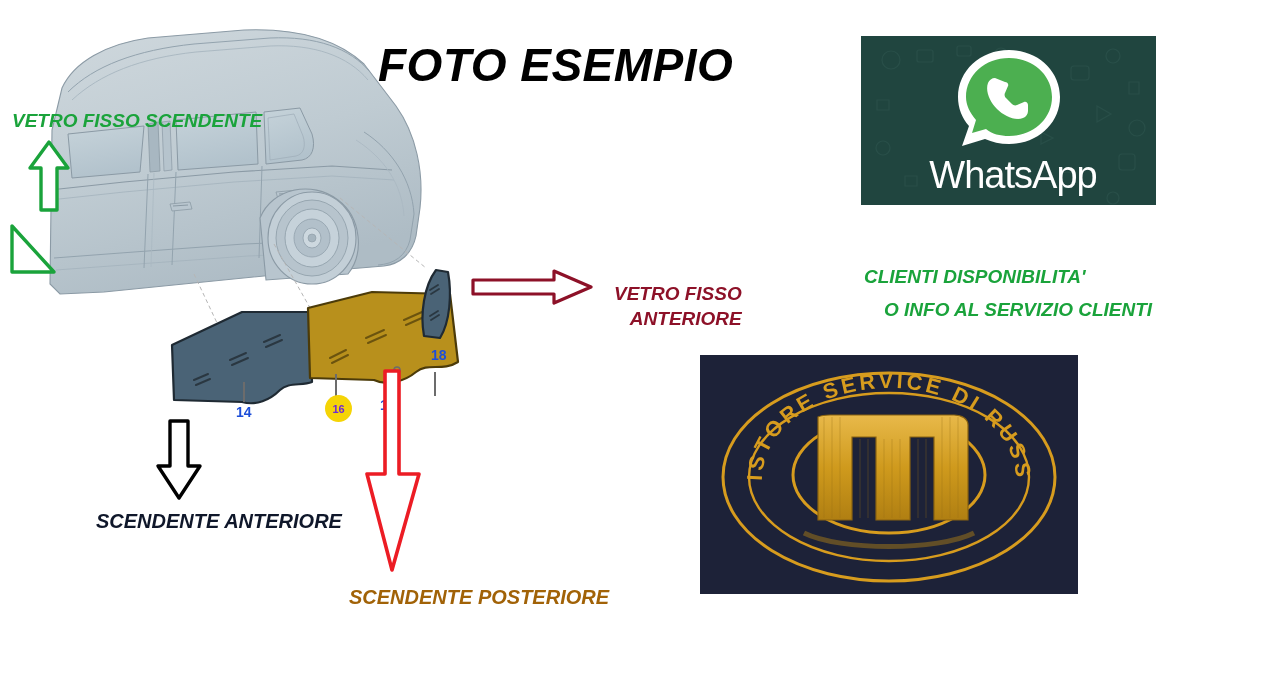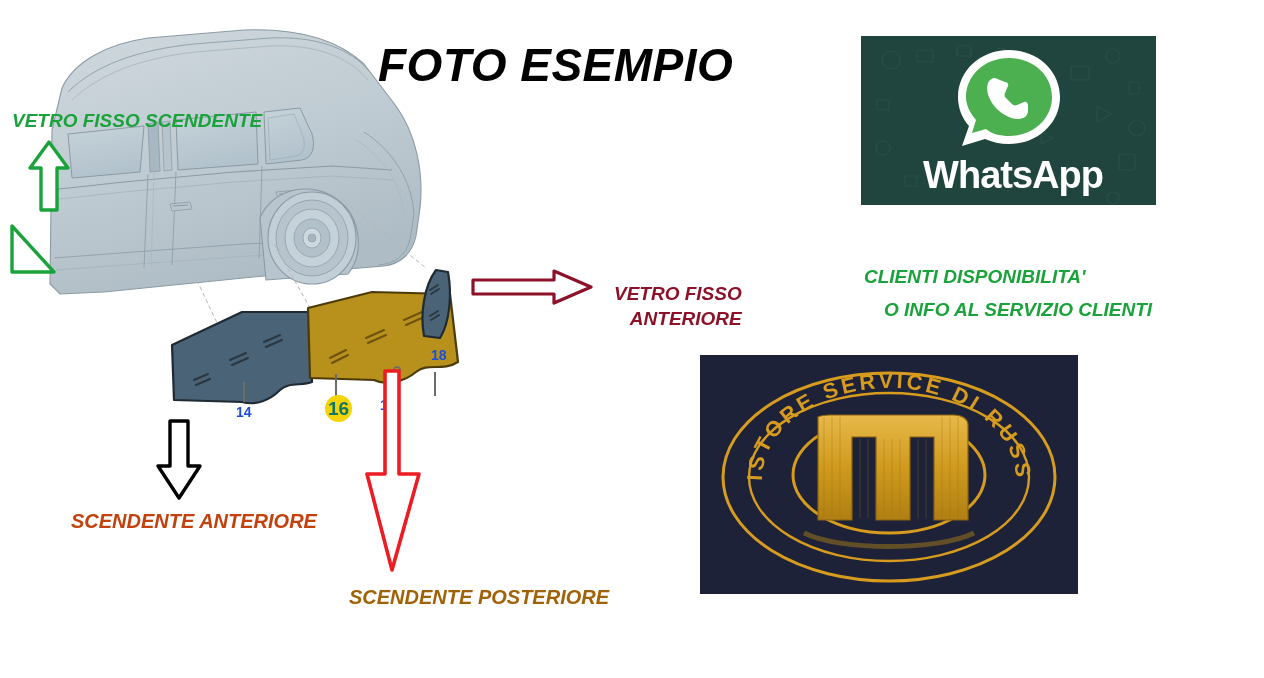--- a/index.html
+++ b/index.html
@@ -21,54 +21,54 @@
   }
 
   
   .car-wrap { position:absolute; left:44px; top:22px; width:400px; height:310px; }
   .car-wrap svg { display:block; }
 
   
   .lbl { position:absolute; font-style:italic; font-weight:bold; white-space:nowrap; }
   .lbl-vfa { left:12px; top:110px; font-size:19px; color:#1aa33b; }
   .lbl-vfp { left:614px; top:281px; font-size:19px; color:#8d1128; line-height:1.33;text-align:right; }
-  .lbl-sa  { left:71px; top:510px; font-size:20px; color:#c2410c; }
+  .lbl-sa  { left:96px; top:510px; font-size:20px; color:#0f172a; }
   .lbl-sp  { left:349px; top:586px; font-size:20px; color:#a16207; }
 
   
   .arrow { position:absolute; }
 
   
   .partnum {
     position:absolute; font-weight:bold; font-size:14px; color:#1d4ed8;
     font-family:"Liberation Sans", sans-serif;
     text-align:center;
   }
   .partnum-14 { left:236px; top:404px; }
   .partnum-17 { left:380px; top:397px; }
   .partnum-18 { left:431px; top:347px; }
   .badge16 {
     position:absolute; left:325px; top:395px;
     width:27px; height:27px; border-radius:50%;
-    background:#f5d406; color:#0f766e;
-    font-weight:bold; font-size:19px;
+    background:#f5d406; color:#6d28d9;
+    font-weight:bold; font-size:11px;
     display:flex; align-items:center; justify-content:center;
   }
 
   
   .wa-box {
     position:absolute; left:861px; top:36px; width:295px; height:169px;
     background:#20453f; overflow:hidden;
   }
   .wa-tex { position:absolute; inset:0; opacity:.30; }
   .wa-logo { position:absolute; left:50%; top:8px; transform:translateX(-50%); }
   .wa-word {
     position:absolute; left:0; right:0; bottom:8px;
     text-align:center; color:#fff;
-    font-size:38px; font-weight:bold; letter-spacing:-1px;
+    font-size:38px; font-weight:normal; letter-spacing:-1px;
     font-family:"Liberation Sans", sans-serif;
     margin-left:9px;
   }
   .wa-phone {
     position:absolute; left:872px; top:226px;
     font-size:25px; font-weight:bold; font-style:italic; color:#1aa33b;
     white-space:nowrap;
   }
   .wa-l1 {
     position:absolute; left:864px; top:266px;

